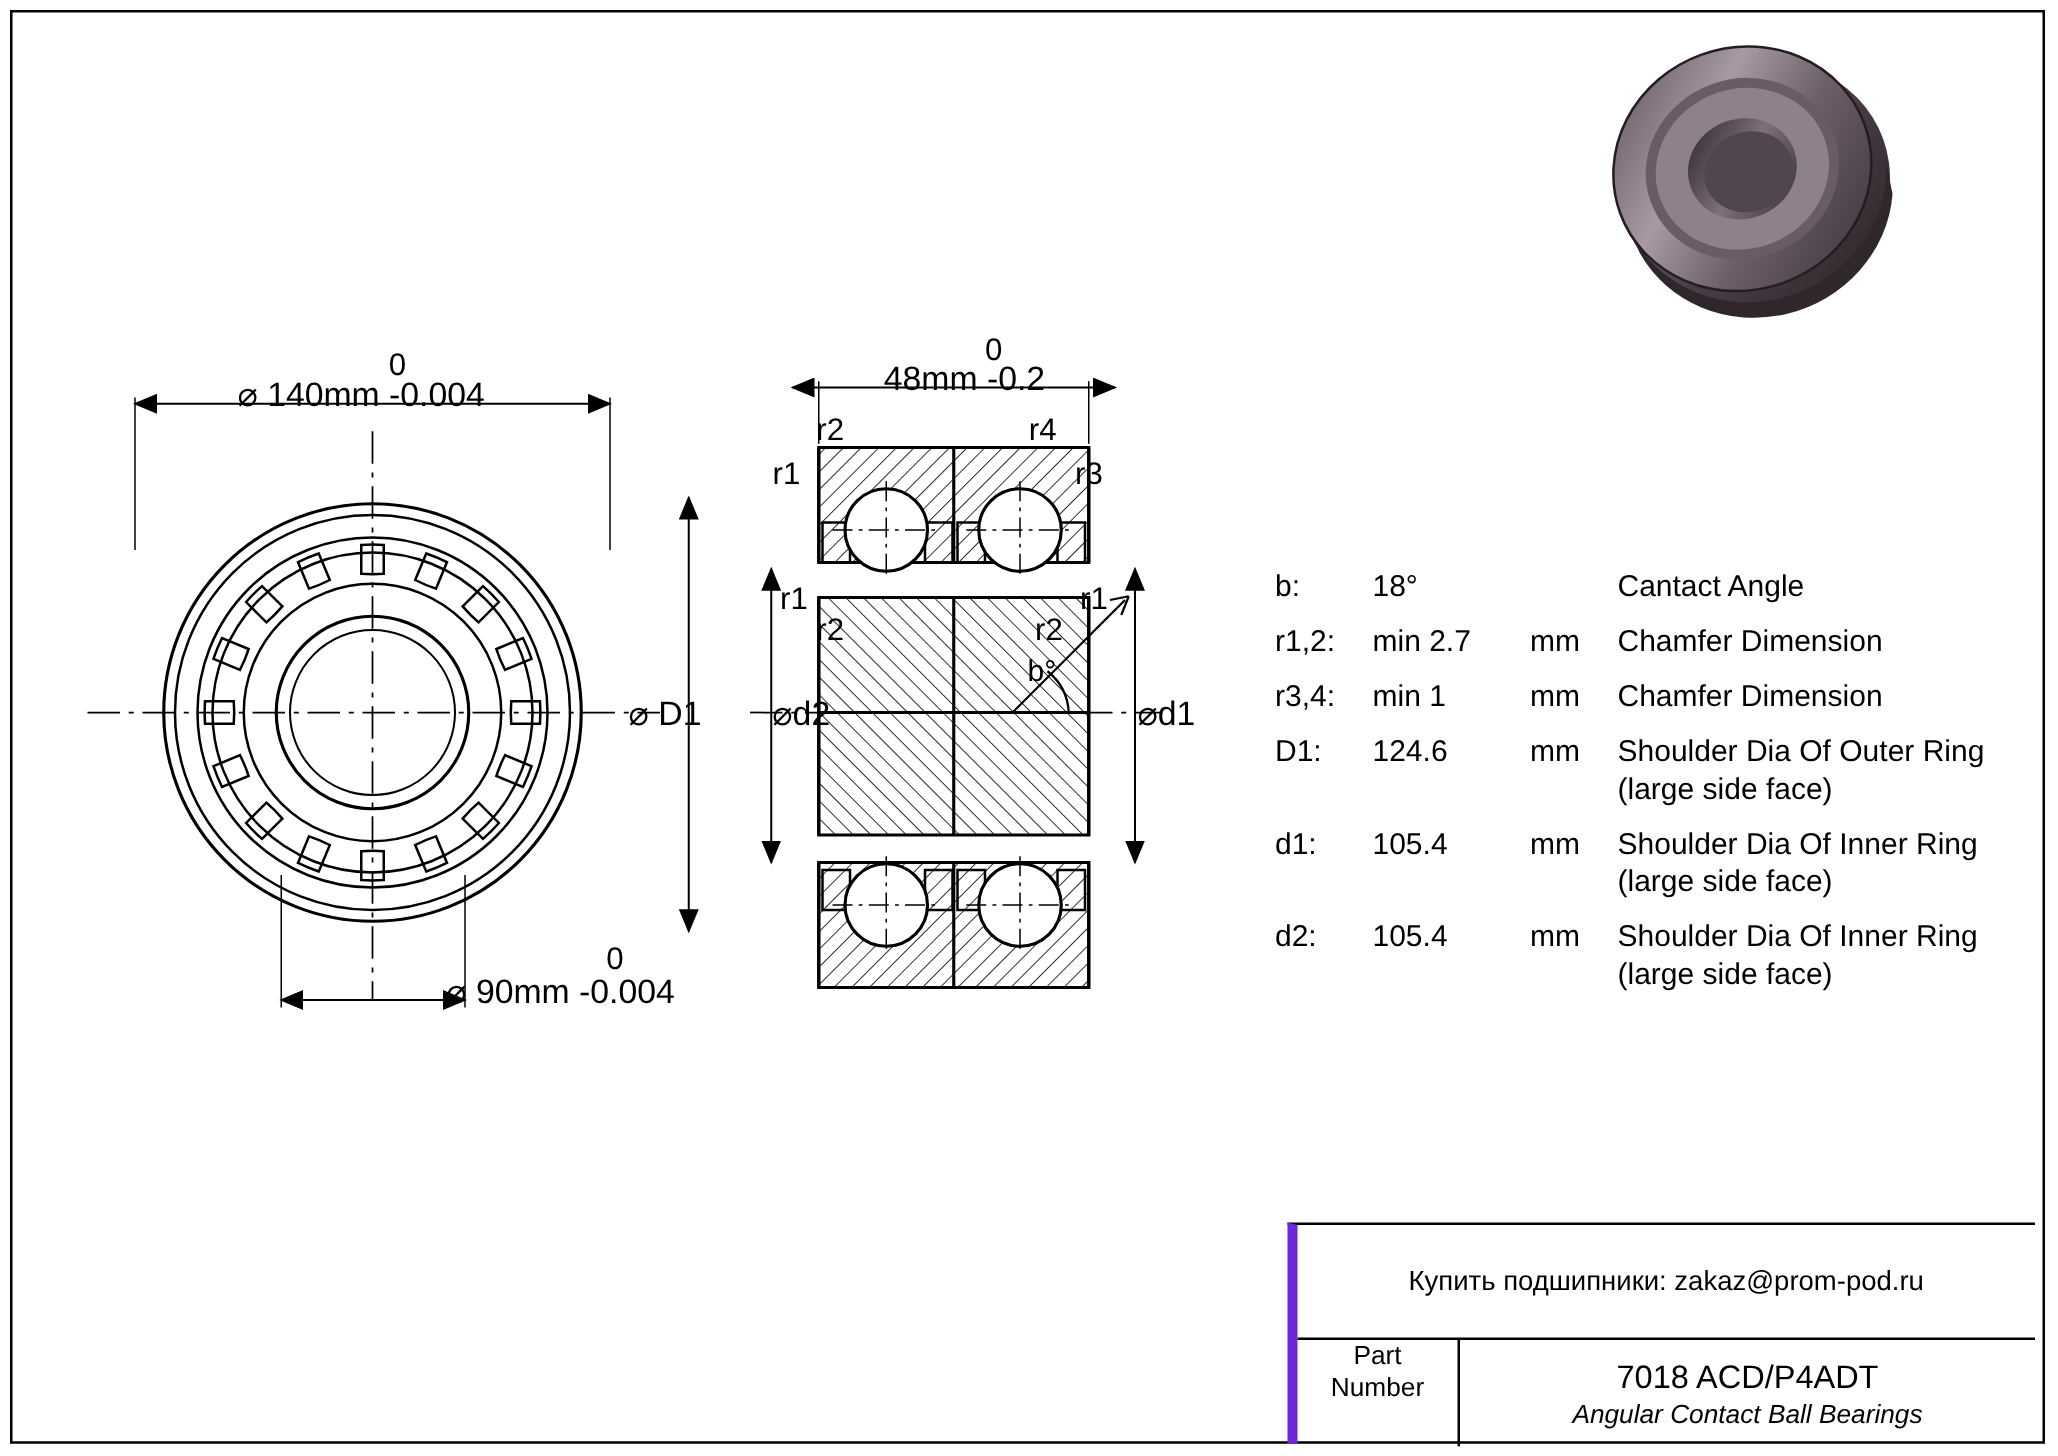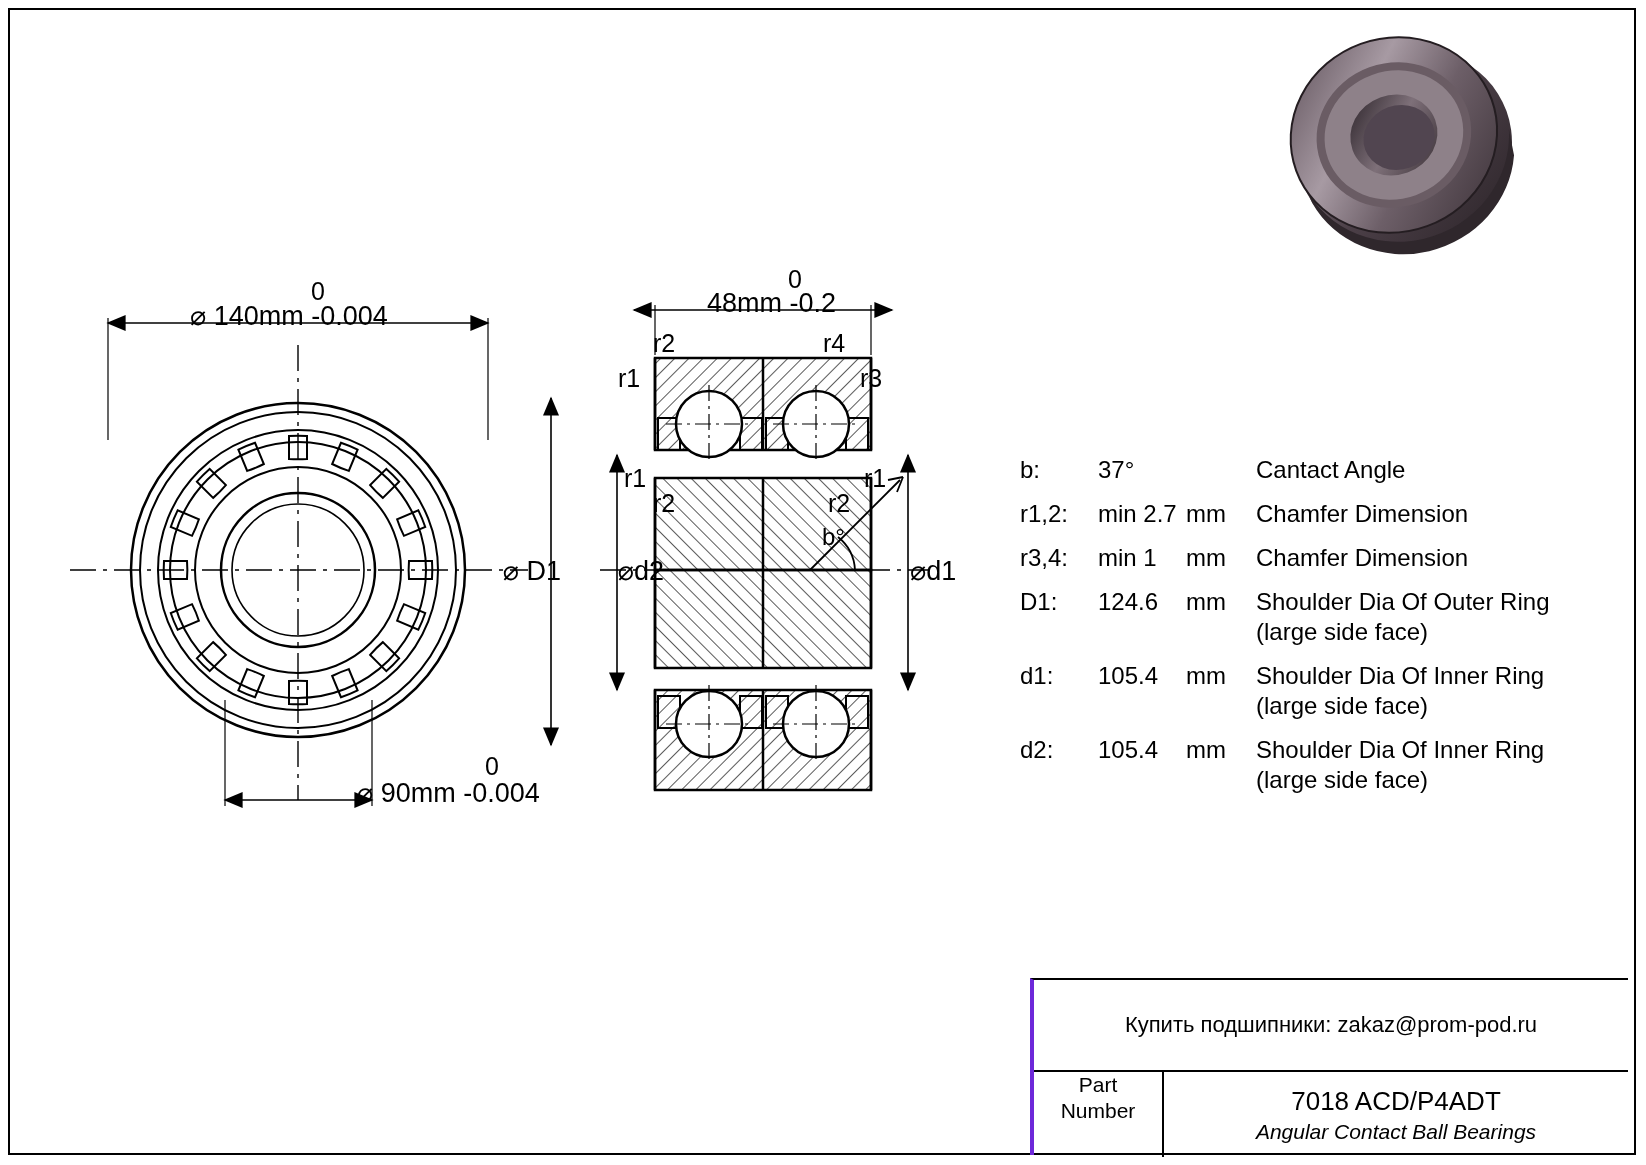--- a/index.html
+++ b/index.html
@@ -60,40 +60,41 @@
     width: 88px;
     font-size: 24px;
     line-height: 30px;
     white-space: nowrap;
   }
   .spec-unit {
     width: 70px;
     font-size: 24px;
     line-height: 30px;
     white-space: nowrap;
+    margin-left: 38px;
   }
   .spec-desc {
     flex: 1;
     font-size: 24px;
     line-height: 30px;
   }
   .spec-desc .sub {
     display: block;
     font-size: 24px;
     line-height: 30px;
   }
 
   
   .title-block {
     position: absolute;
     left: 1030px;
     top: 978px;
     width: 598px;
     height: 177px;
-    border-left: 4px solid #6d28d9;
+    border-left: 8px solid #6d28d9;
     border-top: 2px solid #000000;
     box-sizing: border-box;
   }
   .tb-contact {
     height: 90px;
     display: flex;
     align-items: center;
     justify-content: center;
     border-bottom: 2px solid #000000;
     font-size: 22px;
@@ -355,21 +356,21 @@
     <ellipse cx="-6" cy="-16" rx="44" ry="40" fill="url(#boreGrad)" transform="rotate(-20)"></ellipse>
     <ellipse cx="-2" cy="-12" rx="36" ry="32" fill="#514550" transform="rotate(-20)"></ellipse>
     <path d="M -108 -8 A 108 102 0 0 0 104 18 L 100 44 A 108 102 0 0 1 -106 20 Z" fill="#2f272c" transform="rotate(-20)"></path>
     <ellipse cx="-6" cy="-16" rx="104" ry="97" fill="none" stroke="#241d21" stroke-width="2" transform="rotate(-20)"></ellipse>
   </g>
 </svg>
 
 <div class="spec-table">
   <div class="spec-row">
     <div class="spec-sym">b:</div>
-    <div class="spec-val">37°</div>
+    <div class="spec-val">18°</div>
     <div class="spec-unit"></div>
     <div class="spec-desc"><span>Cantact Angle</span></div>
   </div>
   <div class="spec-row">
     <div class="spec-sym">r1,2:</div>
     <div class="spec-val">min 2.7</div>
     <div class="spec-unit">mm</div>
     <div class="spec-desc"><span>Chamfer Dimension</span></div>
   </div>
   <div class="spec-row">

